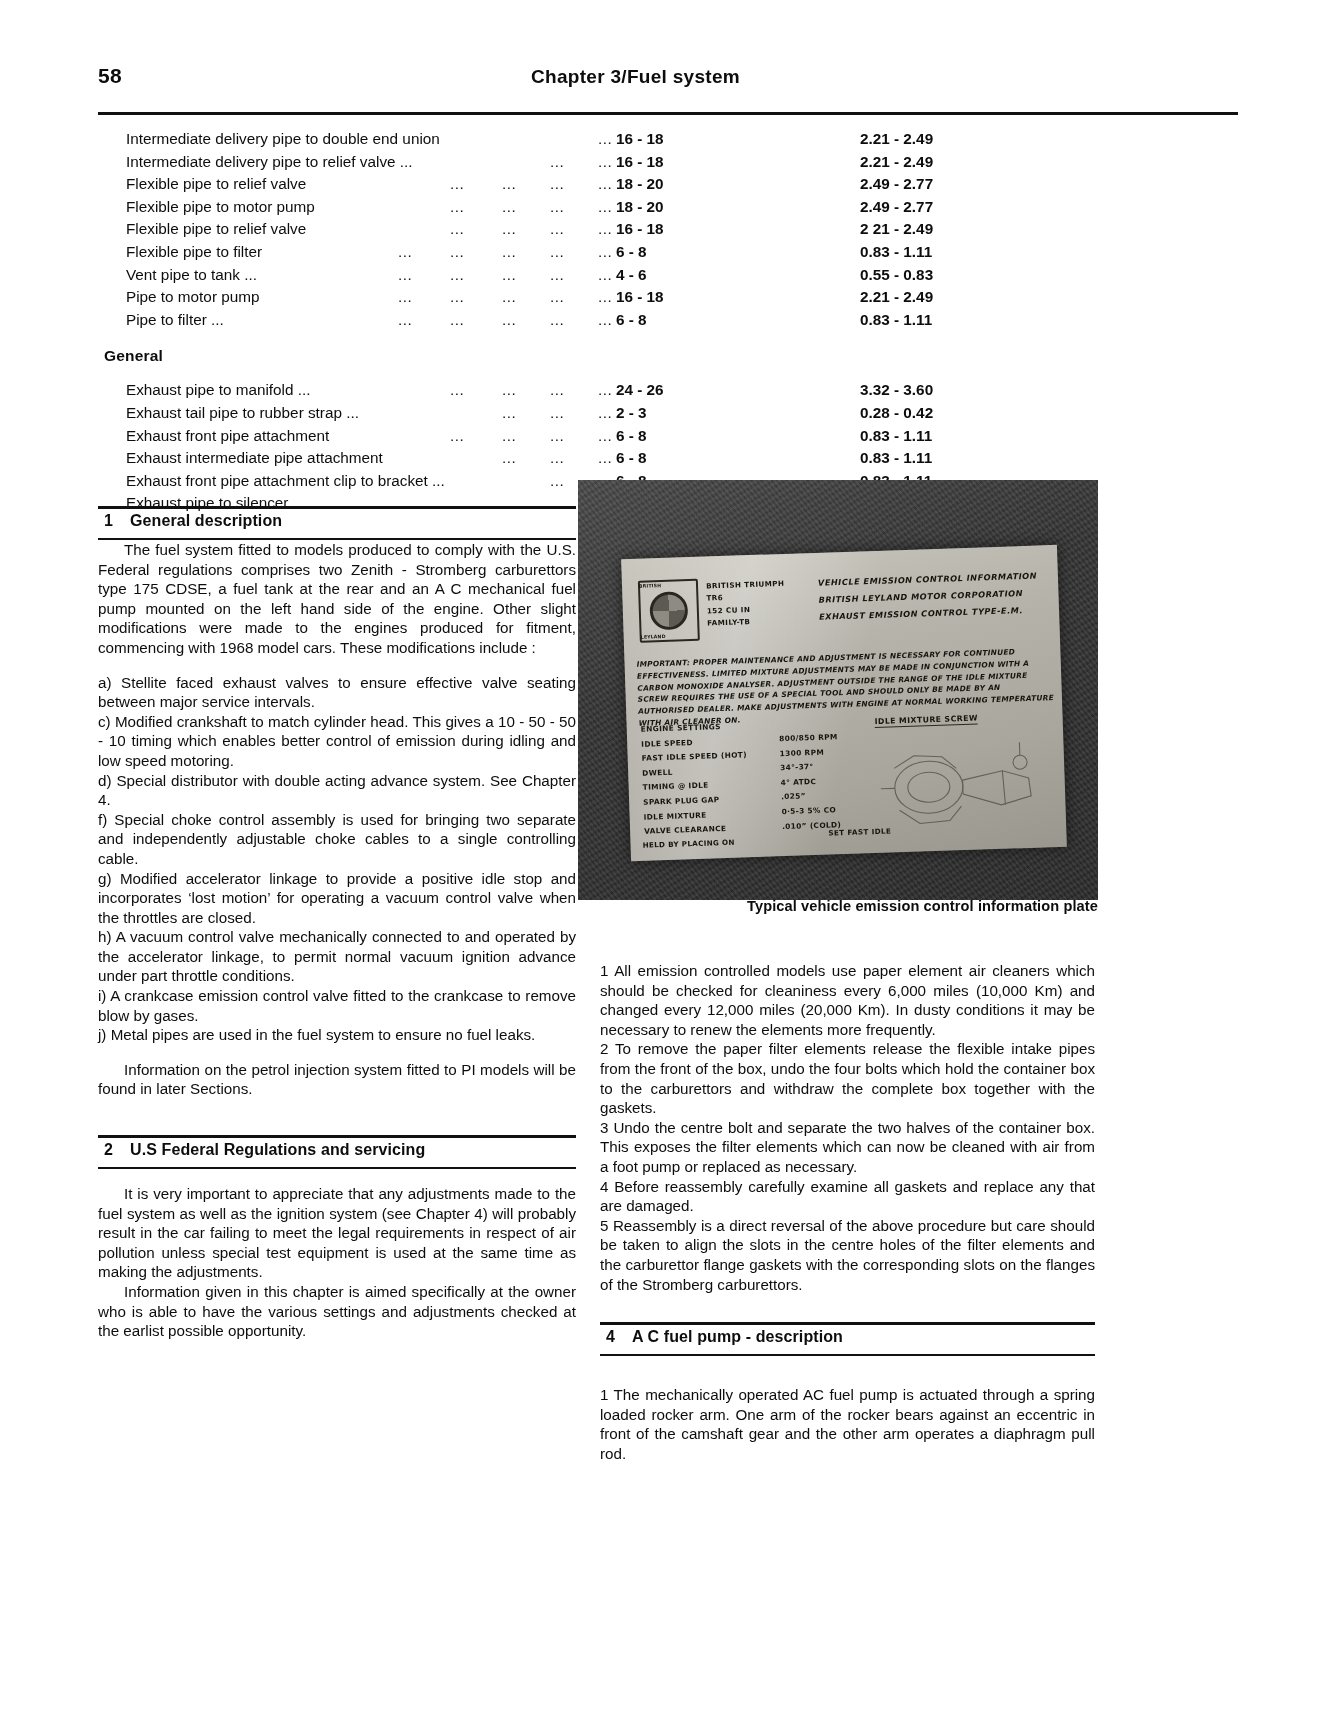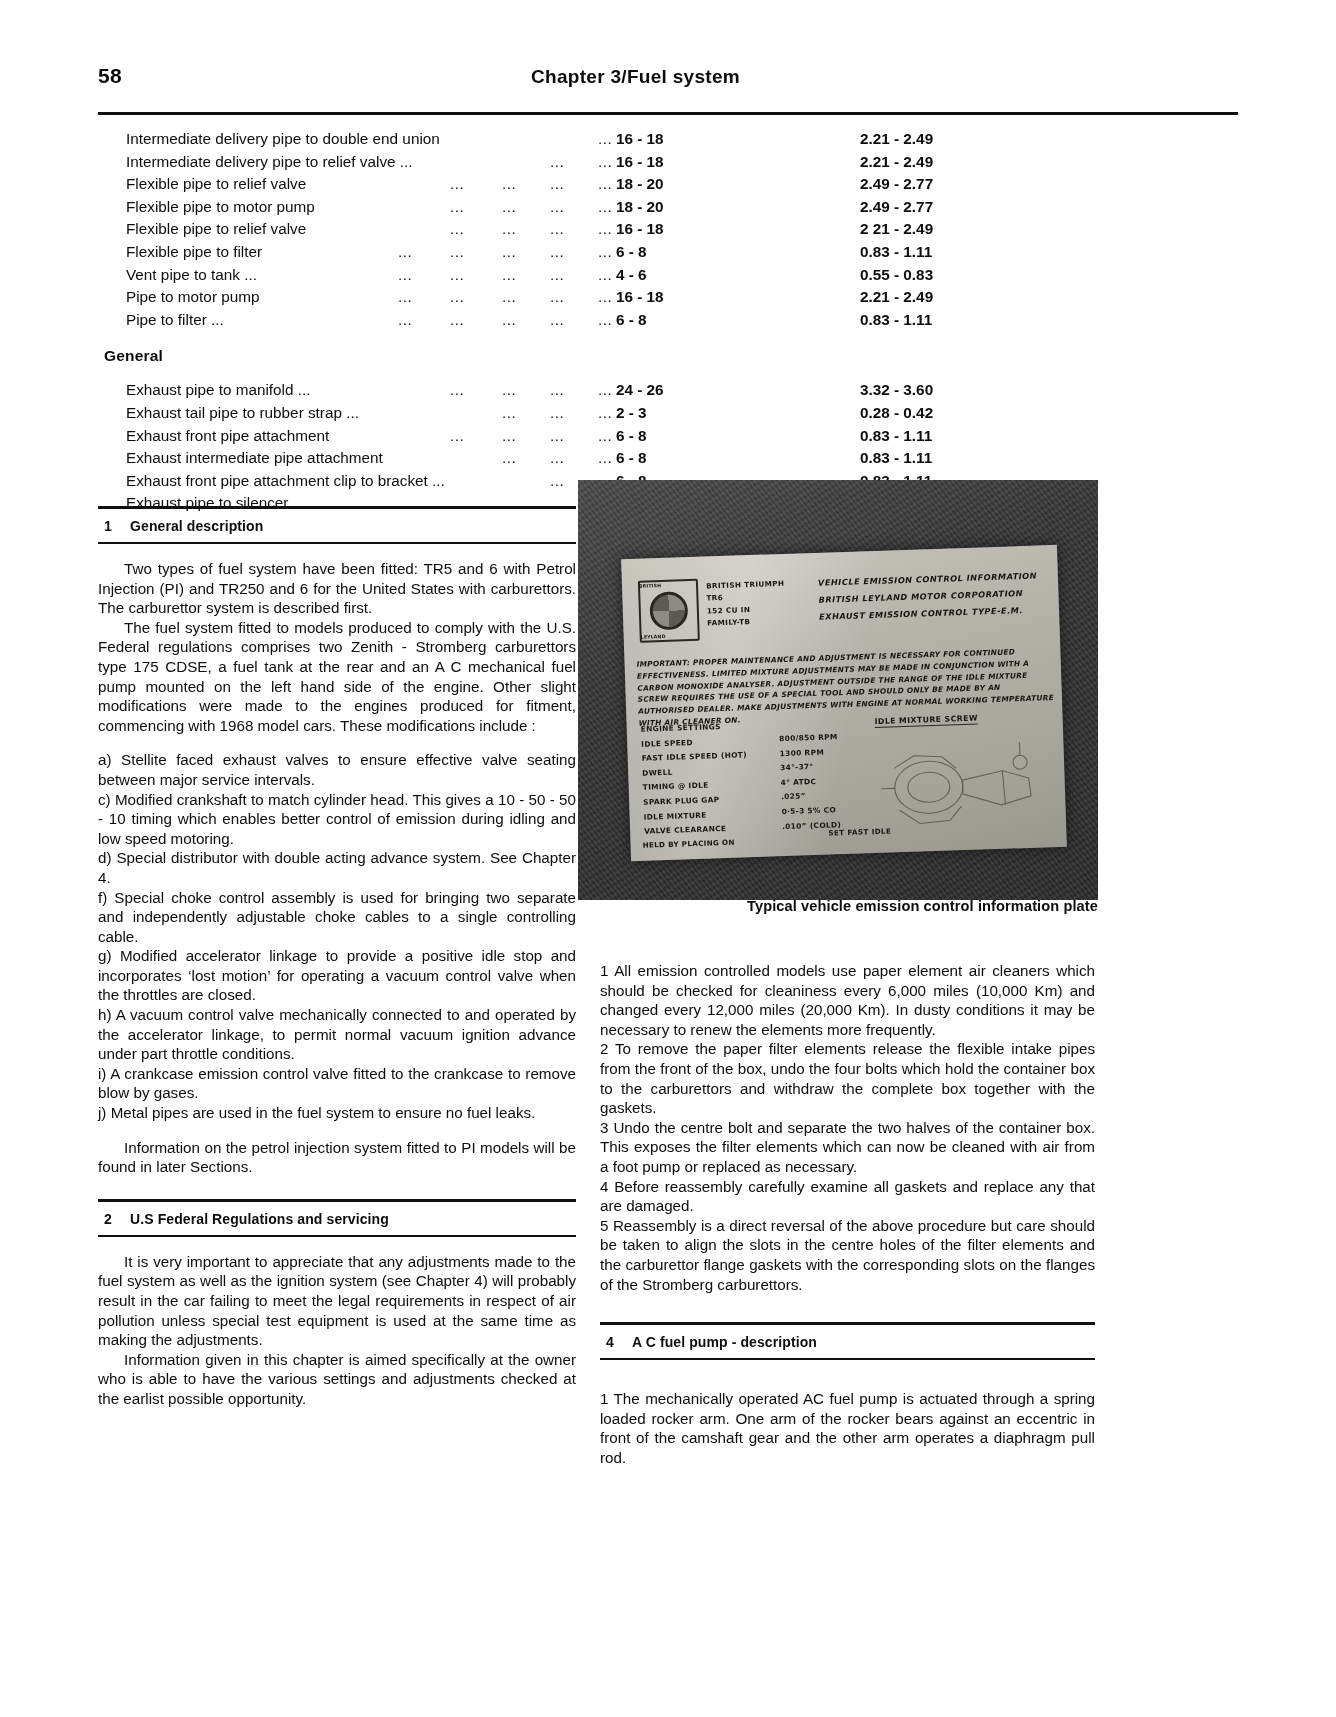--- a/index.html
+++ b/index.html
@@ -44,21 +44,21 @@
   .d3 { left:452px; } .d4 { left:500px; }
 
   
   .colL { position:absolute; left:98px; top:500px; width:478px; }
   .colR { position:absolute; left:600px; top:480px; width:495px; }
 
   .sechead { margin-top:6px; }
   .sechead .bar { height:3px; background:#111; }
   .sechead .bar.thin { height:2px; }
   .sechead .lbl {
-    font-size:14px; font-weight:bold; padding:9px 0 8px 6px; letter-spacing:.1px;
+    font-size:16px; font-weight:bold; padding:3px 0 8px 6px; letter-spacing:.1px;
   }
   .sechead .num { display:inline-block; width:26px; }
 
   p.bt {
     font-size:15.2px; line-height:19.6px; text-align:justify;
     margin:0; padding:0; hyphens:none;
   }
   p.ind { text-indent:26px; }
   p.gap { margin-top:15px; }
 
@@ -271,35 +271,34 @@
   <div class="colL">
 
     <div class="sechead">
       <div class="bar"></div>
       <div class="lbl">
         <span class="num">1</span><span>General description</span>
       </div>
       <div class="bar thin"></div>
     </div>
 
-    <p class="bt ind gap">Two types of fuel system have been fitted: TR5 and 6 with Petrol Injection (PI) and TR250 and 6 for the United States with carburettors. The carburettor system is described first.</p>
     <p class="bt ind">The fuel system fitted to models produced to comply with the U.S. Federal regulations comprises two Zenith - Stromberg carburettors type 175 CDSE, a fuel tank at the rear and an A C mechanical fuel pump mounted on the left hand  side of the engine. Other slight modifications were made to the engines produced for fitment, commencing with 1968 model cars. These modifications include :</p>
     <div id="s1-items">
         <p class="bt gap">a)  Stellite faced exhaust valves to ensure effective valve seating between major service intervals.</p>
         <p class="bt">c)  Modified crankshaft to match cylinder head. This gives a 10 - 50 - 50 - 10 timing which enables better control of emission during idling and low speed motoring.</p>
         <p class="bt">d) Special distributor with double acting advance system. See Chapter 4.</p>
         <p class="bt">f)  Special choke control assembly is used for bringing two separate and independently adjustable choke cables to a single controlling cable.</p>
         <p class="bt">g)  Modified accelerator linkage to provide a positive idle stop and incorporates ‘lost motion’ for operating a vacuum control valve when the throttles are closed.</p>
         <p class="bt">h) A vacuum control valve mechanically connected to and operated by the accelerator linkage, to permit normal vacuum ignition advance under part throttle conditions.</p>
         <p class="bt">i)  A crankcase emission control valve fitted to the crankcase to remove blow by gases.</p>
         <p class="bt">j)  Metal pipes are used in the fuel system to ensure no fuel leaks.</p>
       </div>
     <p class="bt ind gap">Information on the petrol injection system fitted to PI models will be found in later Sections.</p>
 
-    <div class="sechead" style="margin-top:22px">
+    <div class="sechead" style="margin-top:36px">
       <div class="bar"></div>
       <div class="lbl">
         <span class="num">2</span><span>U.S Federal Regulations and servicing</span>
       </div>
       <div class="bar thin"></div>
     </div>
 
     <p class="bt ind gap">It is very important to appreciate that any adjustments made to the fuel system as well as the ignition system (see Chapter 4) will probably result in the car failing to meet the legal requirements in respect of air pollution unless special test equipment is used at the same time as making the adjustments.</p>
     <p class="bt ind">Information given in this chapter is aimed specifically at the owner who is able to have the various settings and adjustments checked at the earlist possible opportunity.</p>
   </div>

